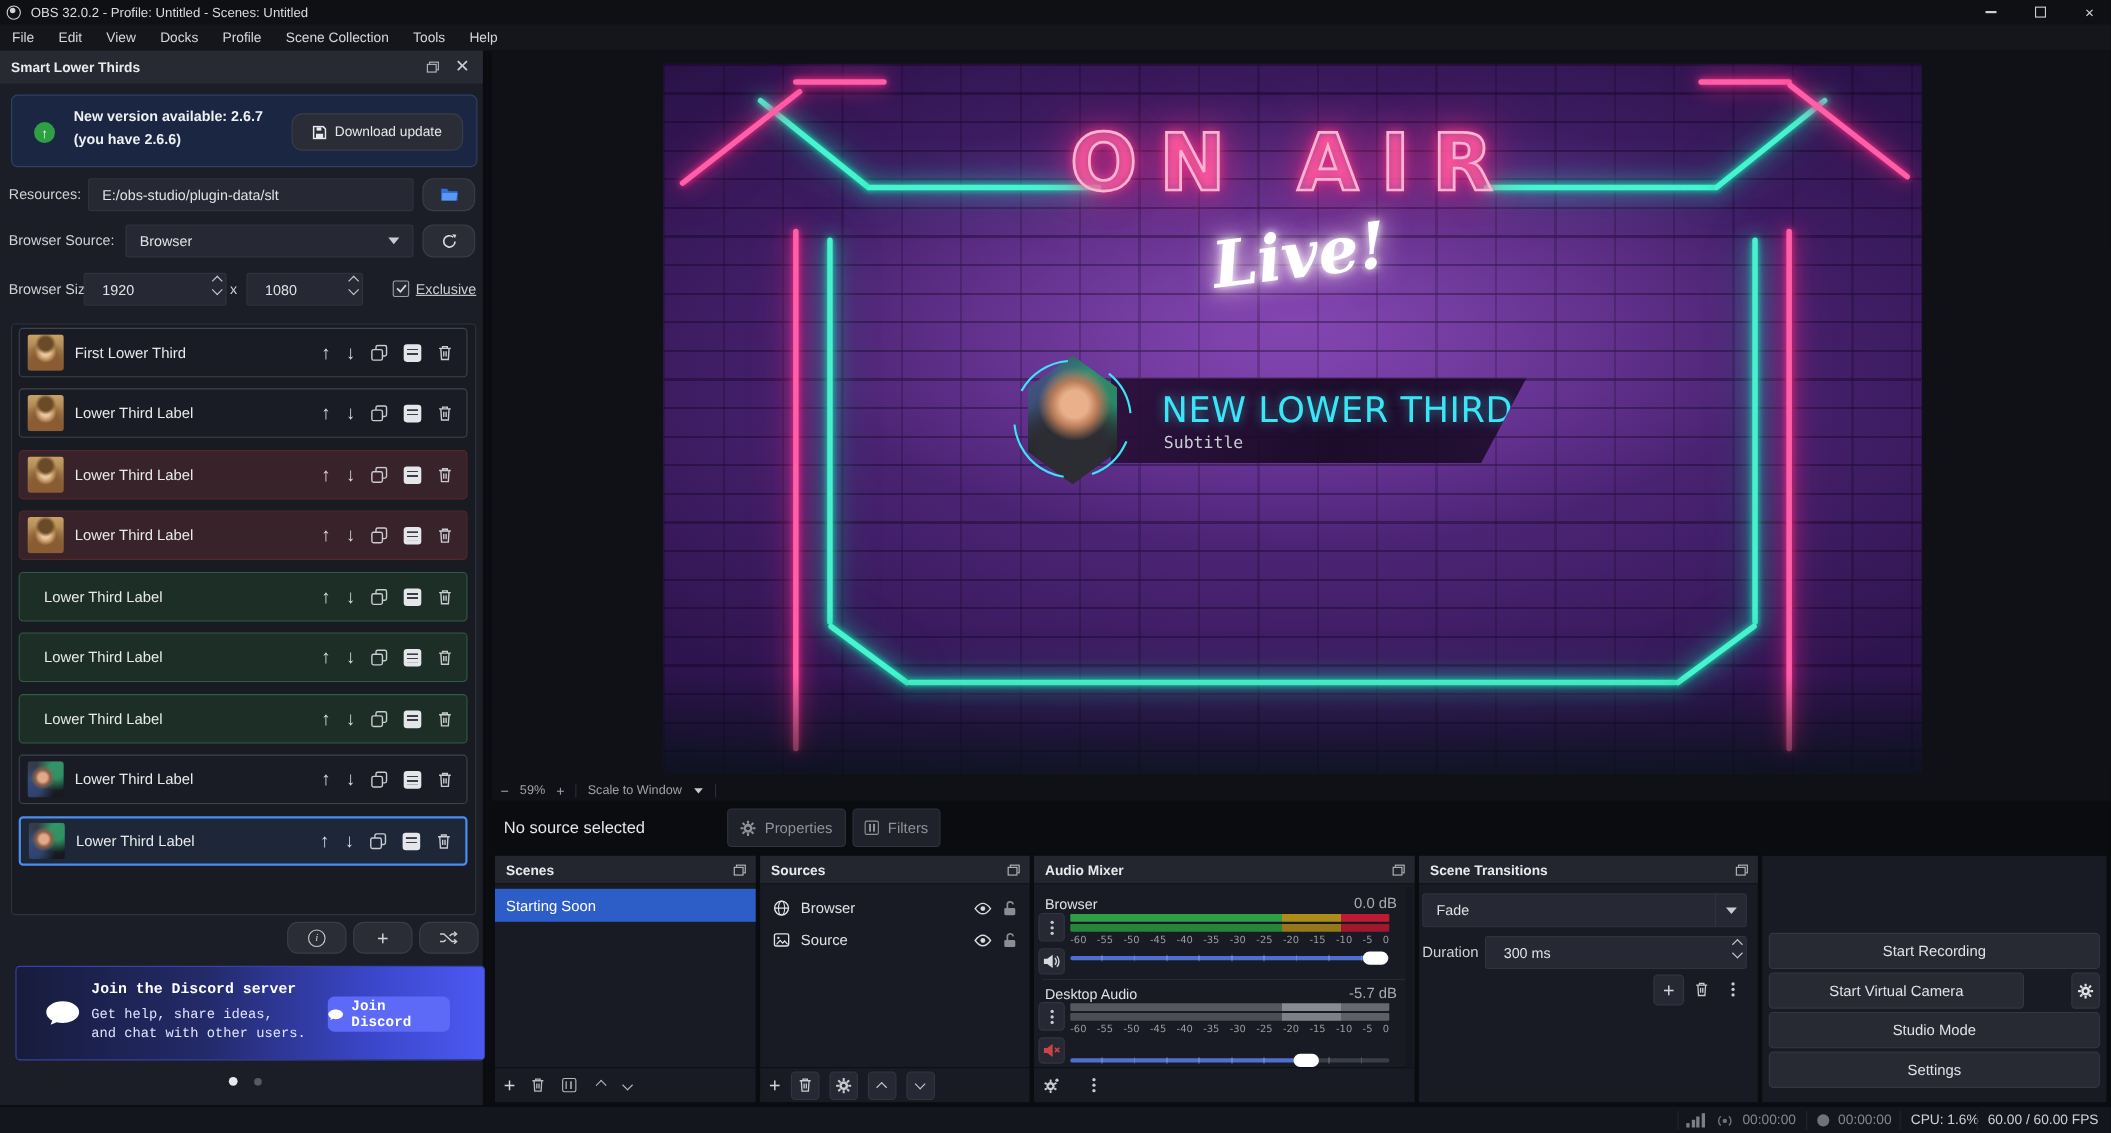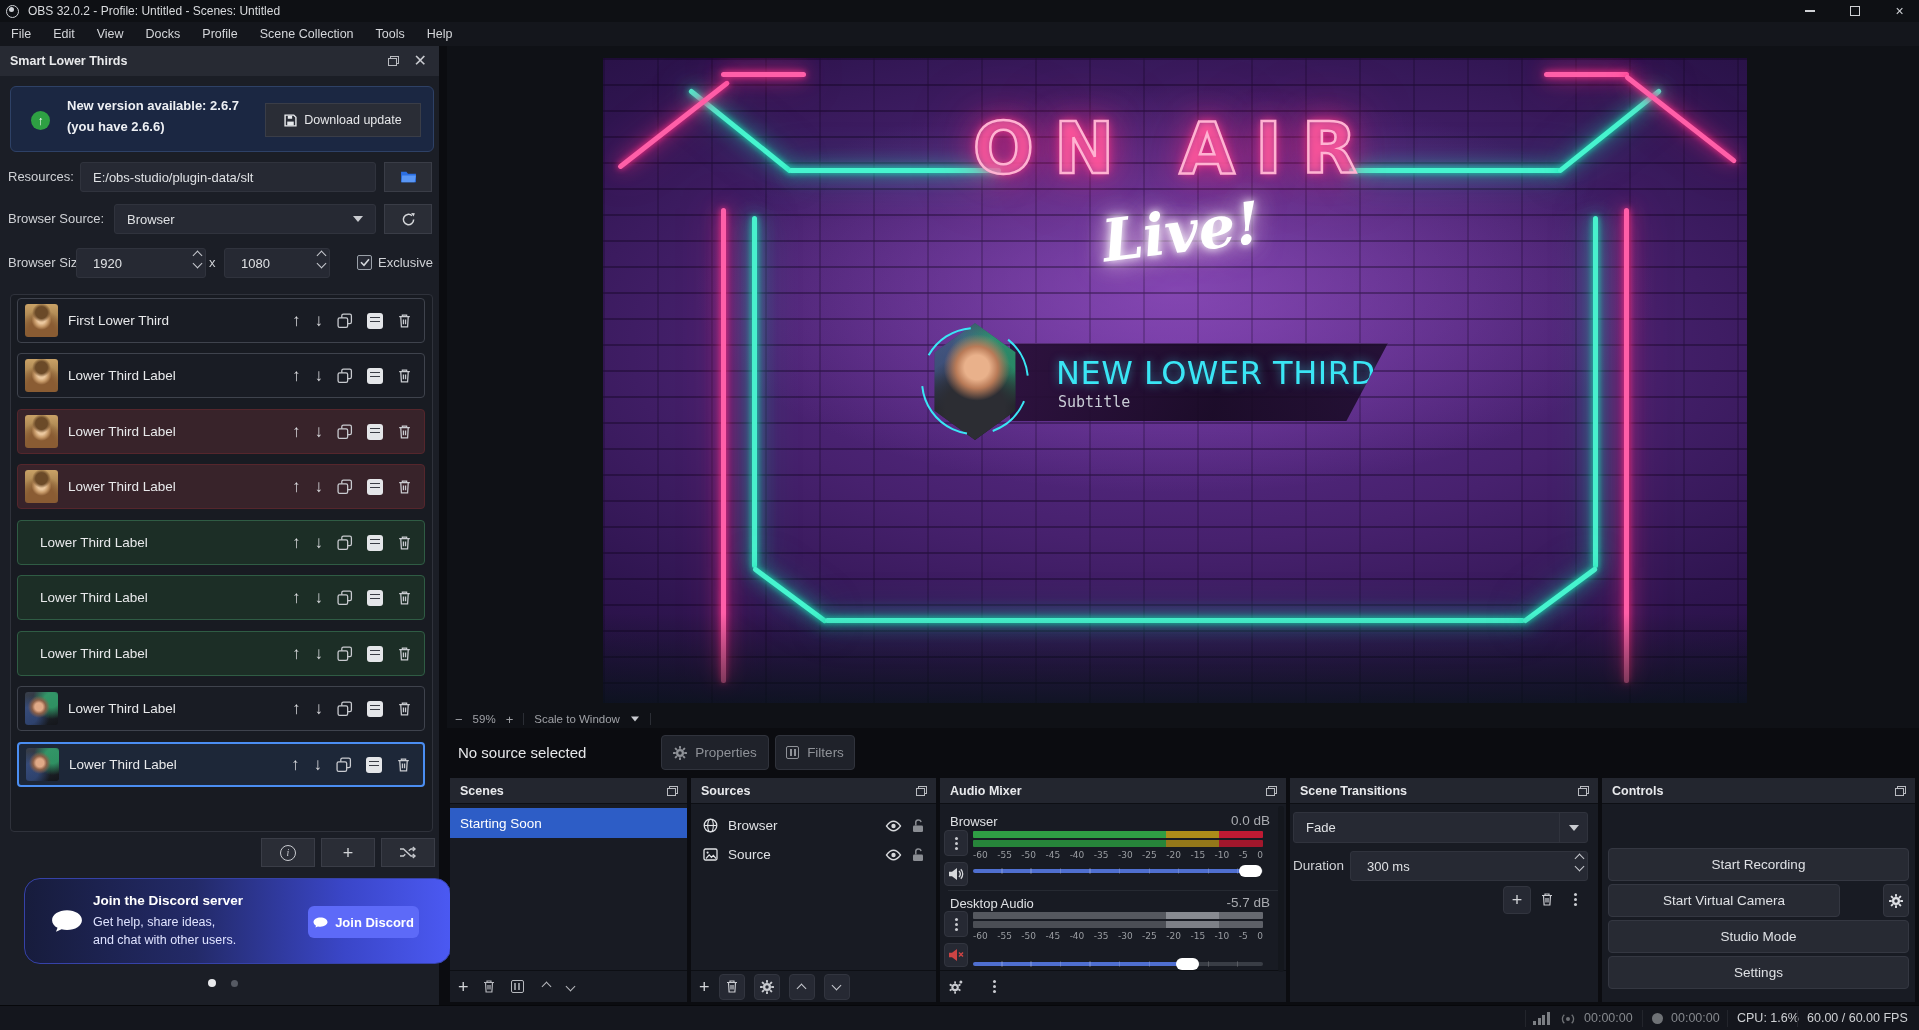--- a/index.html
+++ b/index.html
@@ -25,21 +25,21 @@
   .i-pop { width:11px; height:10px; position:relative; display:inline-block; }
   .i-pop::before { content:""; position:absolute; right:0; top:0; width:7px; height:6px; border:1.2px solid #b9bbc0; }
   .i-pop::after { content:""; position:absolute; left:0; bottom:0; width:7px; height:6px; border:1.2px solid #b9bbc0; background:#272a33; }
   .i-x { color:#c9cbd0; font-size:16px; line-height:10px; }
 
   .updatebox { left:10px; top:40px; width:424px; height:66px; background:#1b2742; border:1px solid #2e4166; border-radius:6px; }
   .upicon { left:20px; top:24px; width:19px; height:19px; border-radius:50%; background:#2ea043; color:#fff; font-size:12px; font-weight:bold;
     display:flex; align-items:center; justify-content:center; }
   .upl1 { left:56px; top:11px; font-weight:bold; font-size:13px; color:#eef0f4; }
   .upl2 { left:56px; top:32px; font-weight:bold; font-size:13px; color:#eef0f4; }
-  .btn { background:#2a2d36; border:1px solid #3a3d47; border-radius:0; color:#e6e7e9; font-size:12.5px;
+  .btn { background:#2a2d36; border:1px solid #3a3d47; border-radius:10px; color:#e6e7e9; font-size:12.5px;
     display:flex; align-items:center; justify-content:center; gap:7px; }
   .dlbtn { left:254px; top:16px; width:156px; height:34px; }
 
   .lbl { font-size:13px; color:#cfd1d5; }
   .txt { background:#262933; border:1px solid #30333d; border-radius:3px; color:#dfe1e4; font-size:13px;
     font-family:"Liberation Sans",sans-serif; padding:0 12px; width:100%; height:100%; outline:none; }
   .selectbox { background:#262933; border:1px solid #30333d; border-radius:3px; color:#dfe1e4; font-size:13px; }
   .tri-down { width:0; height:0; border-left:5px solid transparent; border-right:5px solid transparent; border-top:6px solid #c9cbd0; }
   .spin { background:#262933; border:1px solid #30333d; border-radius:3px; }
   .spin input { background:transparent; border:none; color:#dfe1e4; font-size:13px; width:64px; padding-left:16px; height:100%; outline:none; font-family:"Liberation Sans",sans-serif;}
@@ -71,22 +71,22 @@
     linear-gradient(160deg, #39404d, #1c2026 70%, #14161b); }
   .arrowglyph { font-size:17px; color:#dcdde0; line-height:1; }
   .i-notes { width:16px; height:16px; background:#e4e6e9; border-radius:3px; position:relative; }
   .i-notes::before { content:""; position:absolute; inset:4px 3px; background:repeating-linear-gradient(180deg,#3a3d45 0 1.5px, rgba(0,0,0,0) 1.5px 4px); }
 
   .footbtn { width:54px; height:29px; }
   .i-info { width:16px; height:16px; border-radius:50%; border:1.4px solid #c9cbd0; color:#c9cbd0; font-size:10px;
     display:flex; align-items:center; justify-content:center; font-family:"Liberation Serif",serif; font-style:italic; }
   .plusglyph { font-size:18px; color:#d2d4d8; font-weight:400; line-height:1; }
 
-  .discord { left:24px; top:832px; width:427px; height:86px; border-radius:16px;
-    background:linear-gradient(90deg,#171c3c 0%, #232a68 40%, #3a46c8 75%, #4b59f2 100%); border:1px solid #3642a8; }
+  .discord { left:14px; top:832px; width:427px; height:86px; border-radius:4px;
+    background:linear-gradient(90deg,#171c3c 0%, #232a68 40%, #3a46c8 75%, #4b59f2 100%); border:1px solid #3642a8;font-family:Liberation Mono, monospace; }
   .discord .dt { position:absolute; left:68px; top:14px; color:#fff; font-weight:bold; font-size:13.5px; }
   .discord .dl { position:absolute; left:68px; color:#dfe3ff; font-size:12.5px; }
   .joinbtn { left:283px; top:27px; width:111px; height:32px; background:#5d6af8; border-radius:6px; color:#fff;
     font-weight:bold; font-size:13px; display:flex; align-items:center; justify-content:center; gap:7px; }
   .pagedots .d1 { width:8px; height:8px; border-radius:50%; background:#e8e9ec; }
   .pagedots .d2 { width:7px; height:7px; border-radius:50%; background:#565a63; }
 
   
   .previewzone { left:447px; top:46px; width:1472px; height:682px; background:#0f1116; }
   .canvas { left:156px; top:12px; width:1144px; height:645px; overflow:hidden;
@@ -262,21 +262,21 @@
     <span class="spinbtns">
         <i class="chev up"></i>
         <i class="chev dn"></i>
       </span>
   </div>
   <div class="ab chk" style="left:357px; top:209px;">
     <svg width="10" height="9" viewBox="0 0 10 9">
         <path d="M1 4.2l3 3 5-6" fill="none" stroke="#d5d8dc" stroke-width="1.6"></path>
       </svg>
   </div>
-  <span class="ab lbl" style="left:378px; top:209px;">Exclusive</span>
+  <span class="ab lbl" style="left:378px; top:209px;text-decoration:underline;">Exclusive</span>
 
   <div class="ab listframe"></div>
 
   <div class="ab row v-default" style="top:252px;">
     <span class="thumb thumb-woman"></span>
     <span class="name">First Lower Third</span>
     <span class="icons">
         <span class="arrowglyph">↑</span>
         <span class="arrowglyph">↓</span>
         <svg width="16" height="16" viewBox="0 0 15 15">
@@ -724,24 +724,20 @@
   <span class="ab boxbtn" style="left:213px; top:108px; width:28px; height:28px;">
       <span class="plusglyph">+</span>
     </span>
   <svg class="ab" style="left:250px; top:114px;" width="14" height="15" viewBox="0 0 14 15">
       <path d="M2 3.5h10M5 3.5V2h4v1.5M3.5 3.5l.6 9.5h5.8l.6-9.5M6 6v4.5M8 6v4.5" fill="none" stroke="#c9cbd0" stroke-width="1.2"></path>
     </svg>
   <span class="ab dots-v" style="left:284px; top:120px;"></span>
 </div>
 
 <div class="ab panel" style="left:1602px; width:313px;">
-  <div class="phead">
-    <span class="t">Controls</span>
-    <span class="i-pop"></span>
-  </div>
   <div class="ctrlbtn" style="top:70px;">Start Recording</div>
   <div class="ctrlbtn" style="top:106px; width:232px;">Start Virtual Camera</div>
   <div class="ctrlbtn" style="left:281px; top:106px; width:26px;">
     <svg width="14" height="14" viewBox="0 0 16 16">
         <g fill="#dfe1e5">
           <circle cx="8" cy="8" r="4.6"></circle>
           <rect x="6.9" y="0" width="2.2" height="3.2" rx=".6"></rect>
           <rect x="6.9" y="12.8" width="2.2" height="3.2" rx=".6"></rect>
           <rect x="6.9" y="0" width="2.2" height="3.2" rx=".6" transform="rotate(45 8 8)"></rect>
           <rect x="6.9" y="12.8" width="2.2" height="3.2" rx=".6" transform="rotate(45 8 8)"></rect>

